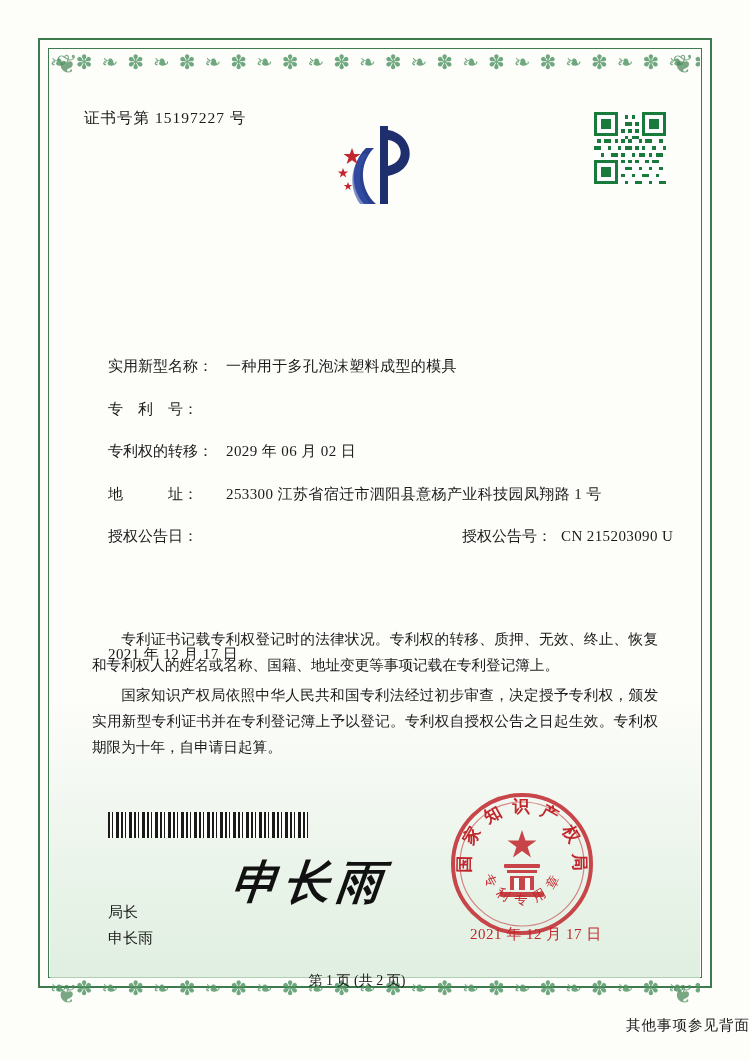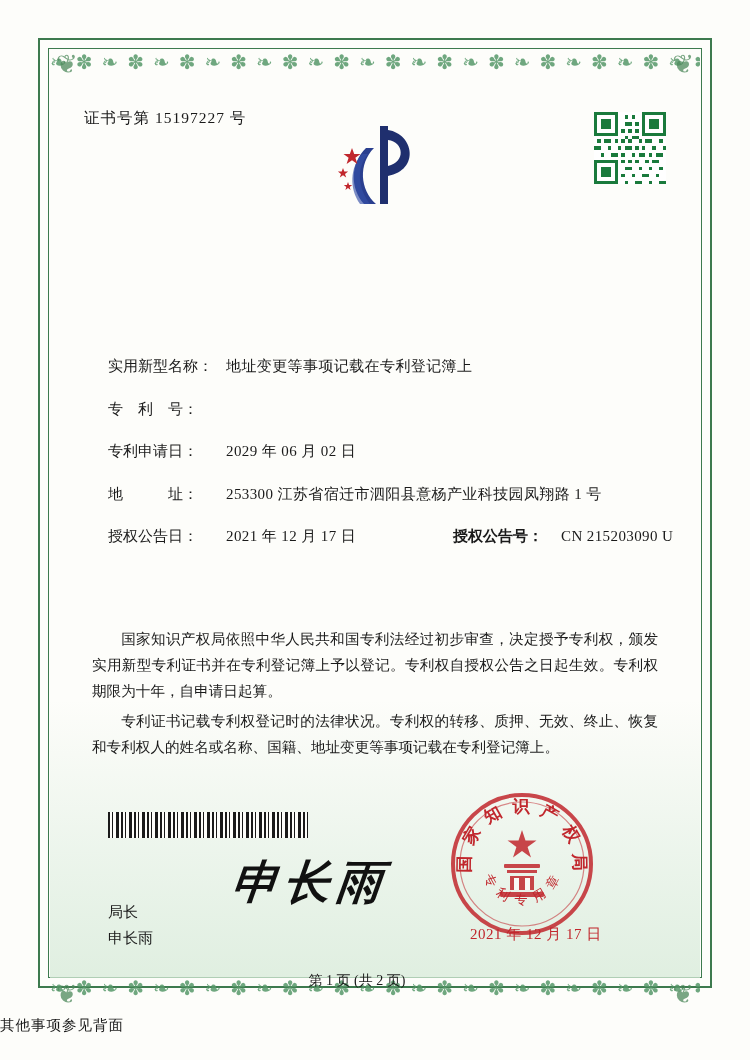--- a/index.html
+++ b/index.html
@@ -143,24 +143,23 @@
     white-space: nowrap;
   }
   .row .val {
     flex: 1;
     letter-spacing: .4px;
   }
   .row.inline2 { display: flex; }
   .row .lbl2 {
     width: 108px;
     flex: 0 0 108px;
-    text-align: left;
-    font-weight: bold;
-  }
-  .col-left { display:flex; width: 345px; }
+    text-align: center;
+  }
+  .col-left { display:flex; width: 345px; flex-direction: column; }
   .col-right { display:flex; }
 
   
   .paras {
     position: absolute;
     left: 92px;
     top: 626px;
     width: 566px;
     font-size: 14.6px;
     line-height: 26px;
@@ -233,21 +232,21 @@
     top: 972px;
     width: 714px;
     text-align: center;
     font-size: 14px;
   }
   .back-note {
     position: absolute;
     left: 0;
     top: 1016px;
     width: 750px;
-    text-align: left;
+    text-align: right;
     font-size: 14.5px;
     letter-spacing: 1px;
   }
 </style>
 </head>
 <body>
 
 <div class="page">
 
   <div class="border-outer"></div>
@@ -351,30 +350,30 @@
         <rect x="19" y="20" width="2" height="1"></rect>
       </g>
     </svg>
   </div>
 
 
   <div class="fields">
 
     <div class="row">
       <div class="lbl">实用新型名称：</div>
-      <div class="val">地址变更等事项记载在专利登记簿上</div>
+      <div class="val">一种用于多孔泡沫塑料成型的模具</div>
     </div>
 
 
     <div class="row">
       <div class="lbl">专　利　号：</div>
     </div>
 
     <div class="row">
-      <div class="lbl">专利申请日：</div>
+      <div class="lbl">专利权的转移：</div>
       <div class="val">2029 年 06 月 02 日</div>
     </div>
 
 
     <div class="row">
       <div class="lbl">地　　　址：</div>
       <div class="val">253300 江苏省宿迁市泗阳县意杨产业科技园凤翔路 1 号</div>
     </div>
 
     <div class="row inline2">
@@ -384,22 +383,22 @@
       </div>
       <div class="col-right">
         <div class="lbl2">授权公告号：</div>
         <div class="val">CN 215203090 U</div>
       </div>
     </div>
 
   </div>
 
   <div class="paras">
+    <p>专利证书记载专利权登记时的法律状况。专利权的转移、质押、无效、终止、恢复和专利权人的姓名或名称、国籍、地址变更等事项记载在专利登记簿上。</p>
     <p>国家知识产权局依照中华人民共和国专利法经过初步审查，决定授予专利权，颁发实用新型专利证书并在专利登记簿上予以登记。专利权自授权公告之日起生效。专利权期限为十年，自申请日起算。</p>
-    <p>专利证书记载专利权登记时的法律状况。专利权的转移、质押、无效、终止、恢复和专利权人的姓名或名称、国籍、地址变更等事项记载在专利登记簿上。</p>
   </div>
 
   <div class="barcode"></div>
 
   <div class="sig-label">
     <div>局长</div>
     <div>申长雨</div>
   </div>
   <div class="sig-script">申长雨</div>
 

